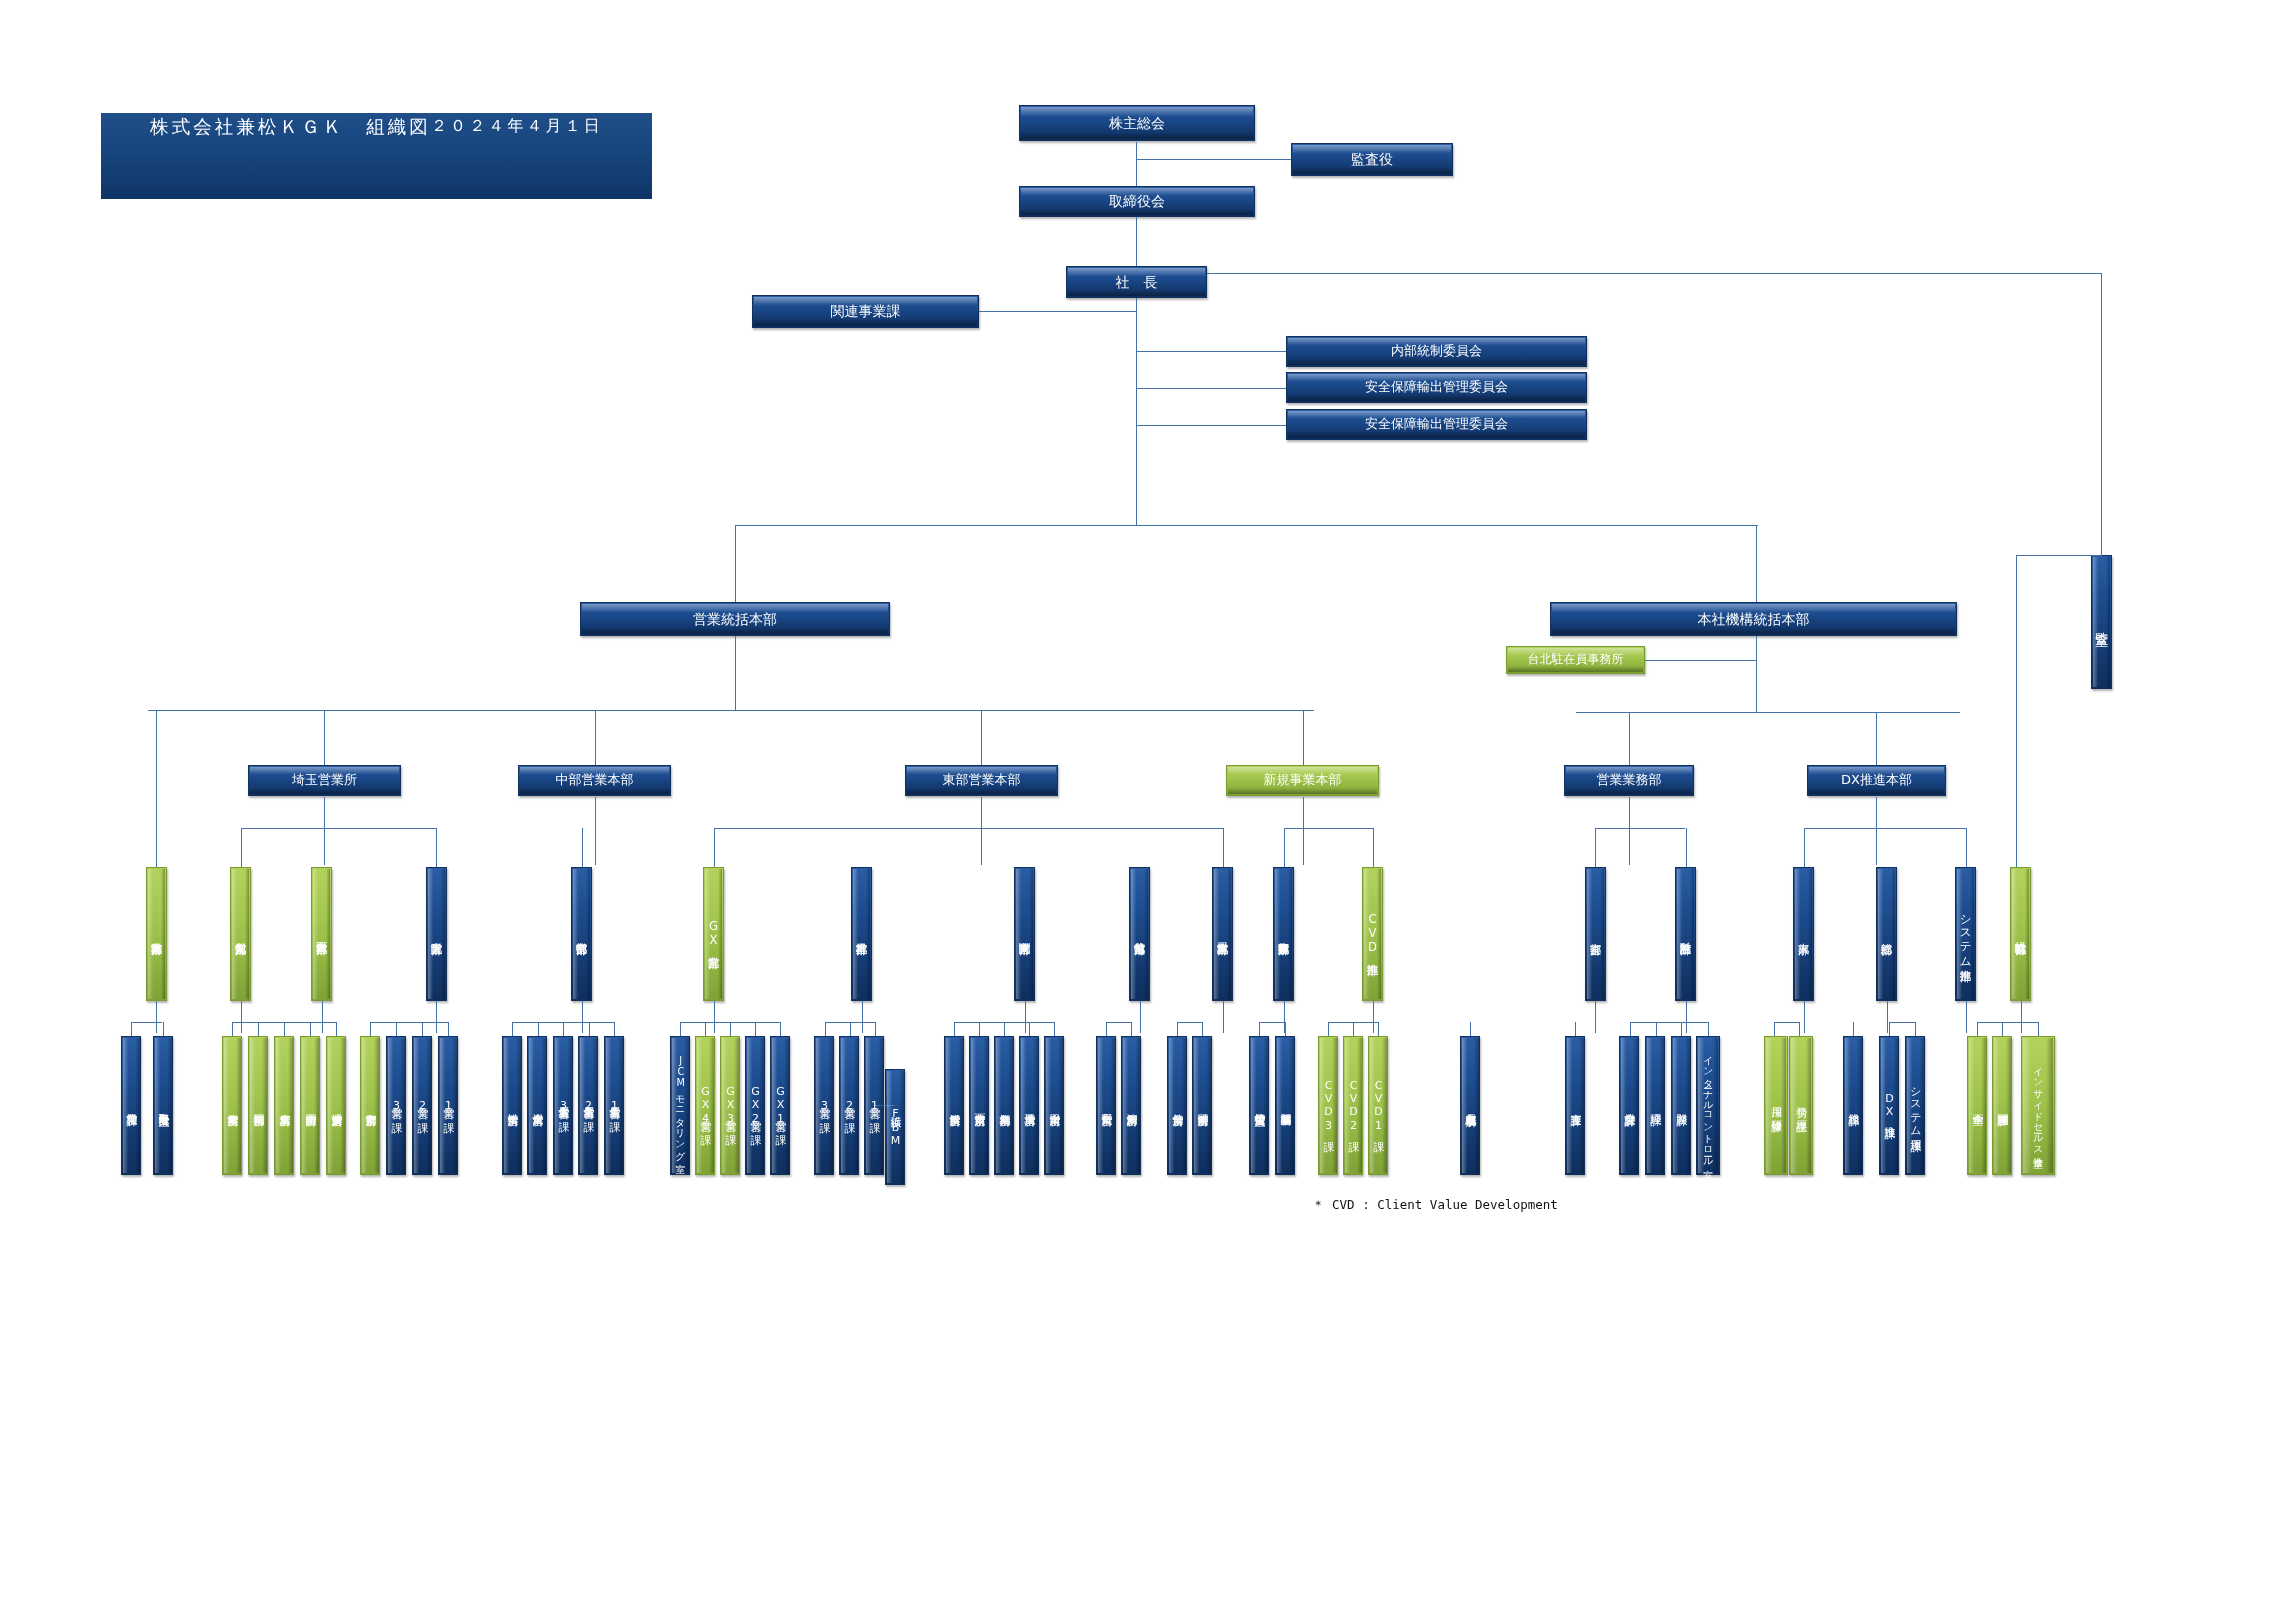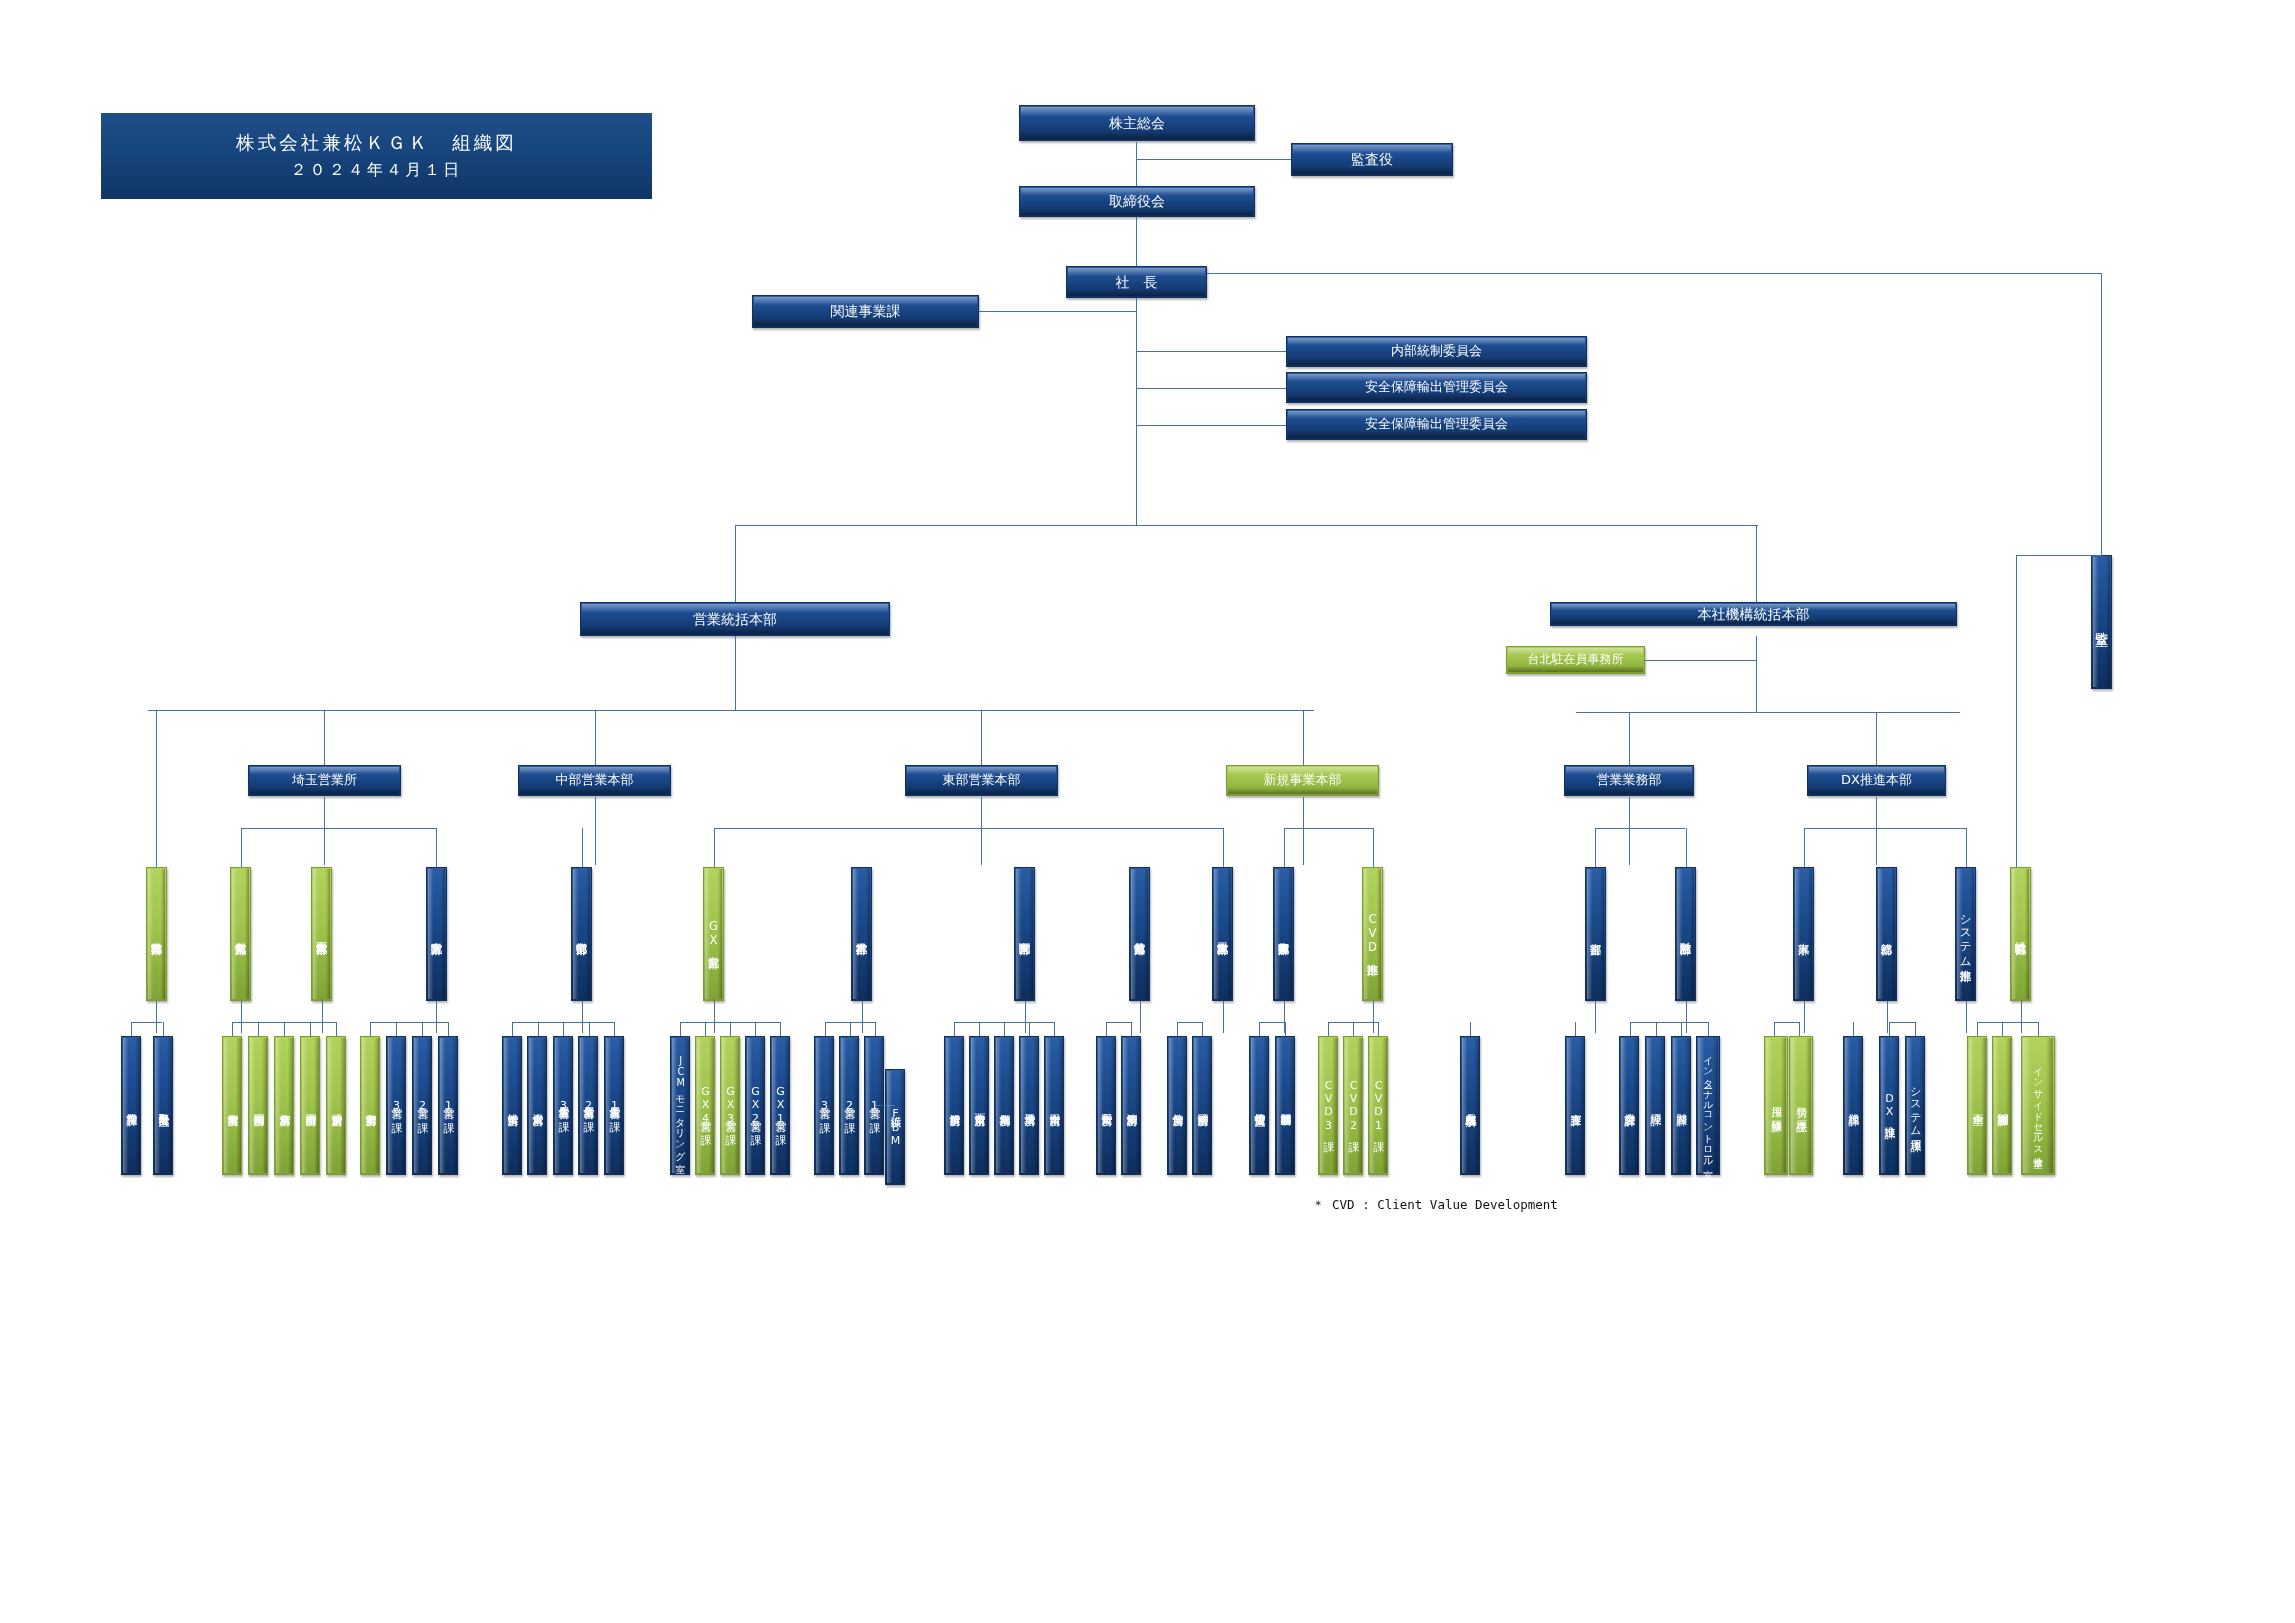--- a/index.html
+++ b/index.html
@@ -6,22 +6,22 @@
   body{width:2295px;height:1624px;position:relative;overflow:hidden;
        font-family:"DejaVu Sans","Liberation Sans",sans-serif;}
   #canvas{position:absolute;left:0;top:0;width:2295px;height:1624px;}
 
   
   .ln{position:absolute;background:#4472a8;}
   .lnh{height:1.4px;}
   .lnv{width:1.4px;}
 
   
-  .title-plate{position:absolute;display:flex;flex-direction:column;
-    align-items:center;justify-content:center;color:#ffffff;
+  .title-plate{position:absolute;display:flex;
+    justify-content:center;color:#ffffff;
     background:linear-gradient(to bottom,#1f4e89 0%,#17457d 45%,#0f3566 100%);
     letter-spacing:.42em;}
   .title-plate .t1{font-size:18.5px;line-height:1.5;}
   .title-plate .t2{font-size:16px;line-height:1.6;}
 
   
   .box{position:absolute;box-sizing:border-box;display:flex;
        align-items:center;justify-content:center;color:#fff;text-align:center;
        border:0.9px solid #12305c;
        box-shadow:1.4px 1.9px 1.9px rgba(120,120,120,.55);}
@@ -101,21 +101,21 @@
       <span class="lbl" style="font-size: 13px;">監査室</span>
     </div>
     <div class="ln lnh" style="left: 1136px; top: 525px; width: 1.4px; height: 0px;"></div>
     <div class="ln lnh" style="left: 735px; top: 525px; width: 1023px; height: 1.4px;"></div>
     <div class="ln lnv" style="left: 735px; top: 525px; width: 1.4px; height: 88px;"></div>
     <div class="ln lnv" style="left: 1756px; top: 525px; width: 1.4px; height: 88px;"></div>
     <div class="box blue" style="left: 580px; top: 602px; width: 310px; height: 34px;">
       <span class="lbl">営業統括本部</span>
     </div>
     <div class="ln lnv" style="left: 735px; top: 636px; width: 1.4px; height: 74px;"></div>
-    <div class="box blue" style="left: 1550px; top: 602px; width: 407px; height: 24px;">
+    <div class="box blue" style="left: 1550px; top: 602px; width: 407px; height: 34px;">
       <span class="lbl">本社機構統括本部</span>
     </div>
     <div class="ln lnv" style="left: 1756px; top: 636px; width: 1.4px; height: 76px;"></div>
     <div class="box green" style="left: 1506px; top: 646px; width: 139px; height: 28px;">
       <span class="lbl" style="font-size: 12px;">台北駐在員事務所</span>
     </div>
     <div class="ln lnh" style="left: 1645px; top: 660px; width: 111px; height: 1.4px;"></div>
     <div class="ln lnh" style="left: 148px; top: 710px; width: 1166px; height: 1.4px;"></div>
     <div class="ln lnh" style="left: 1576px; top: 712px; width: 384px; height: 1.4px;"></div>
     <div class="ln lnv" style="left: 324px; top: 710px; width: 1.4px; height: 56px;"></div>

